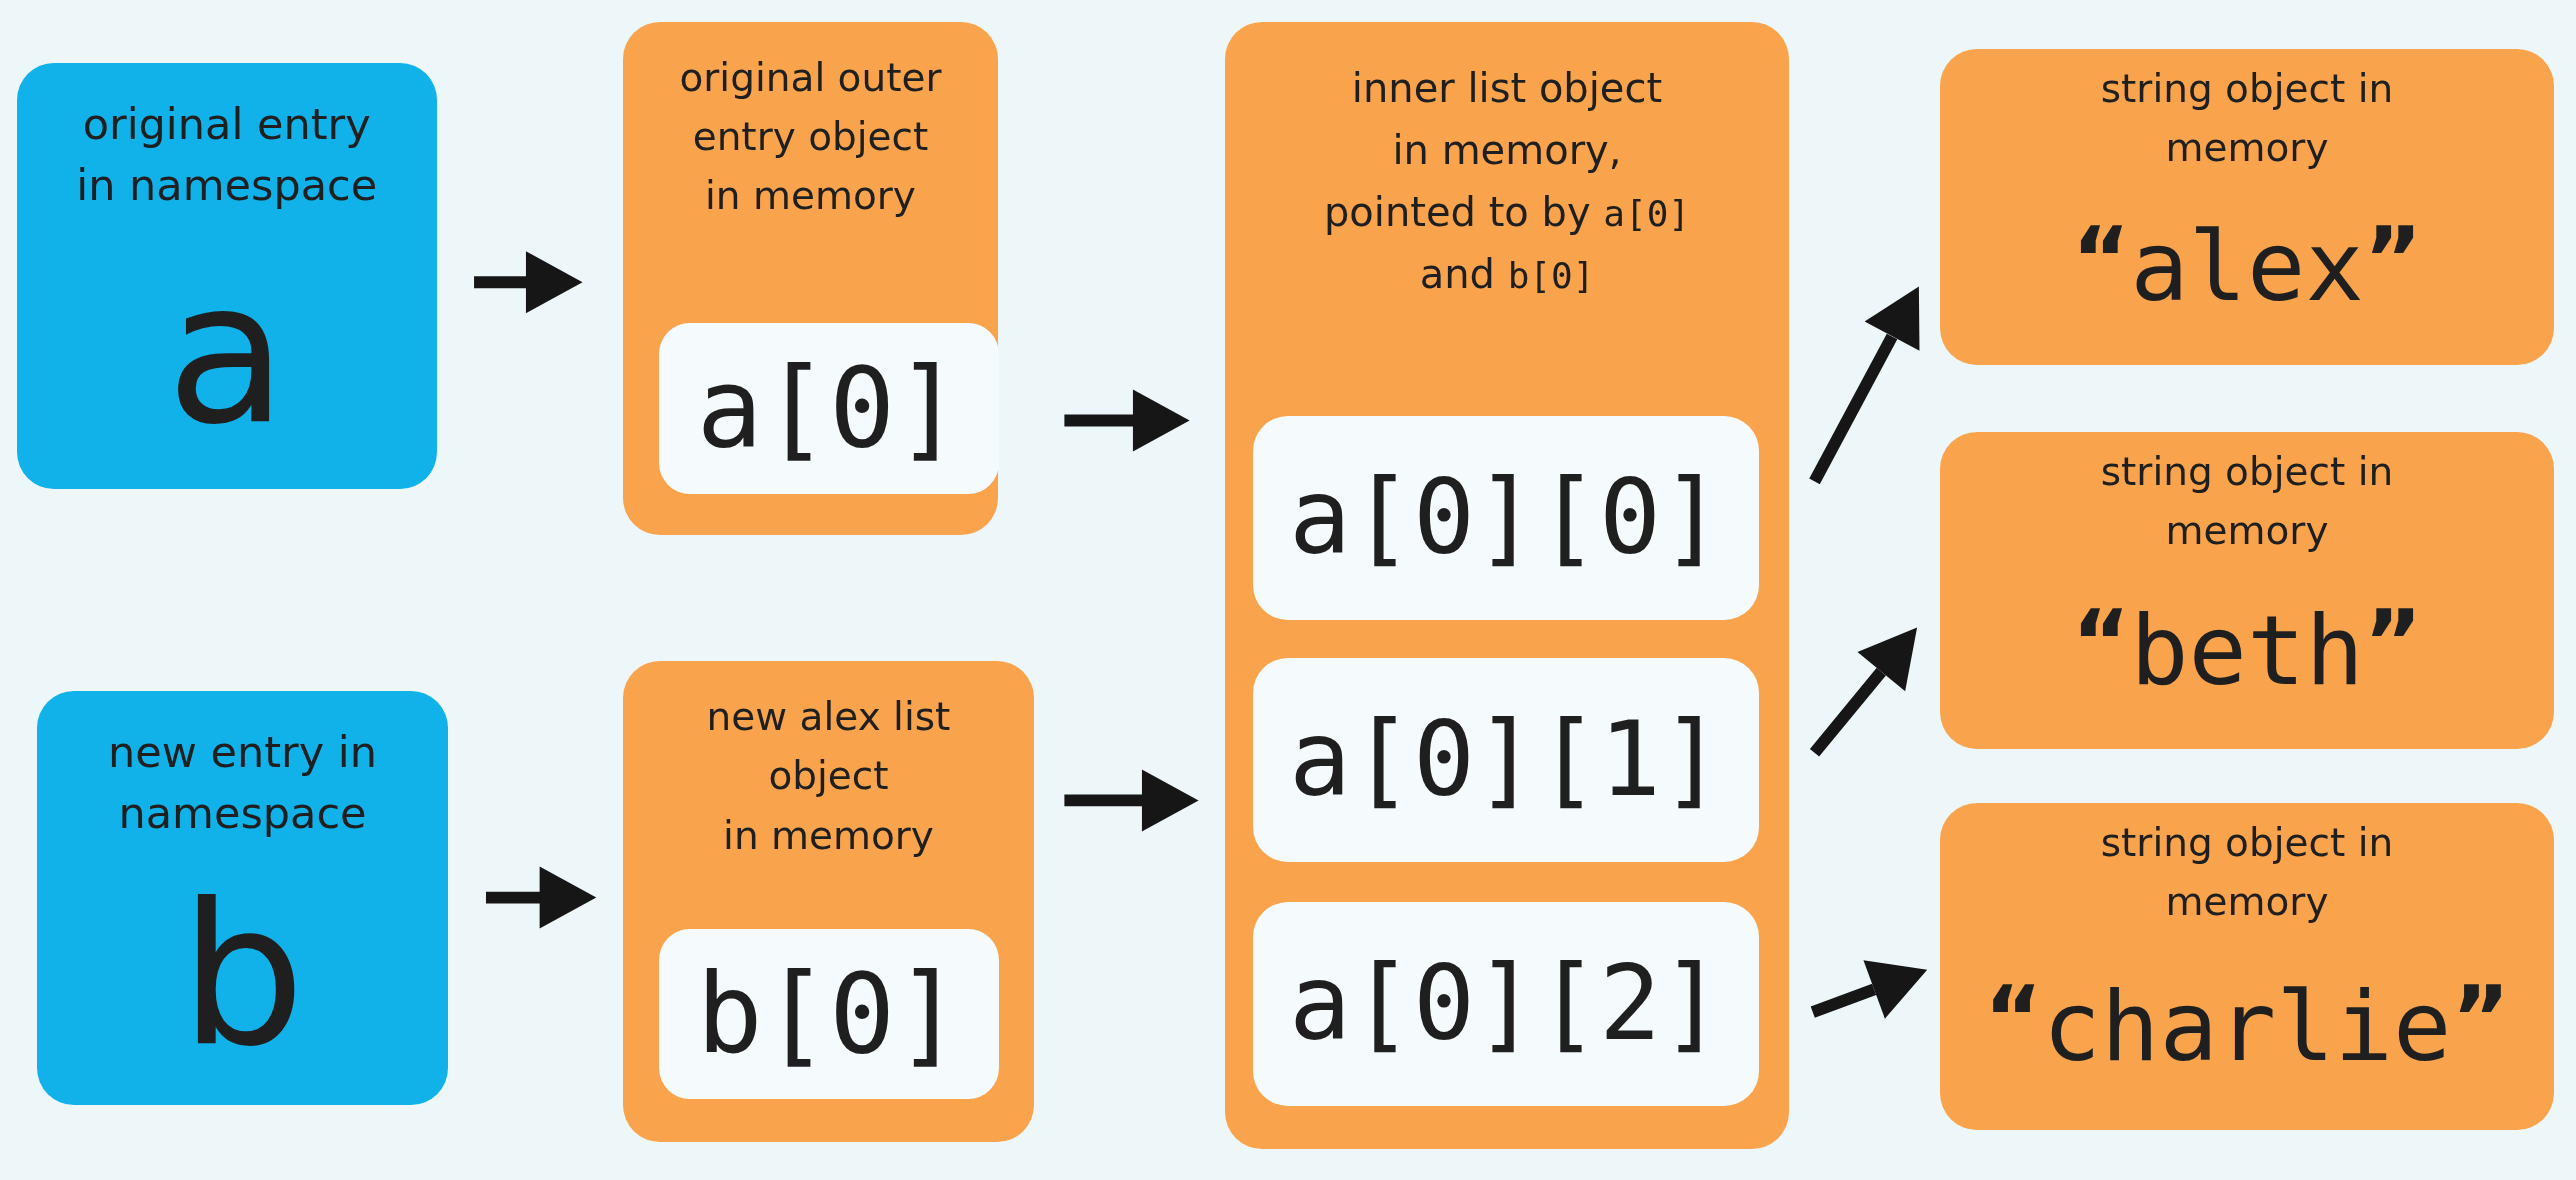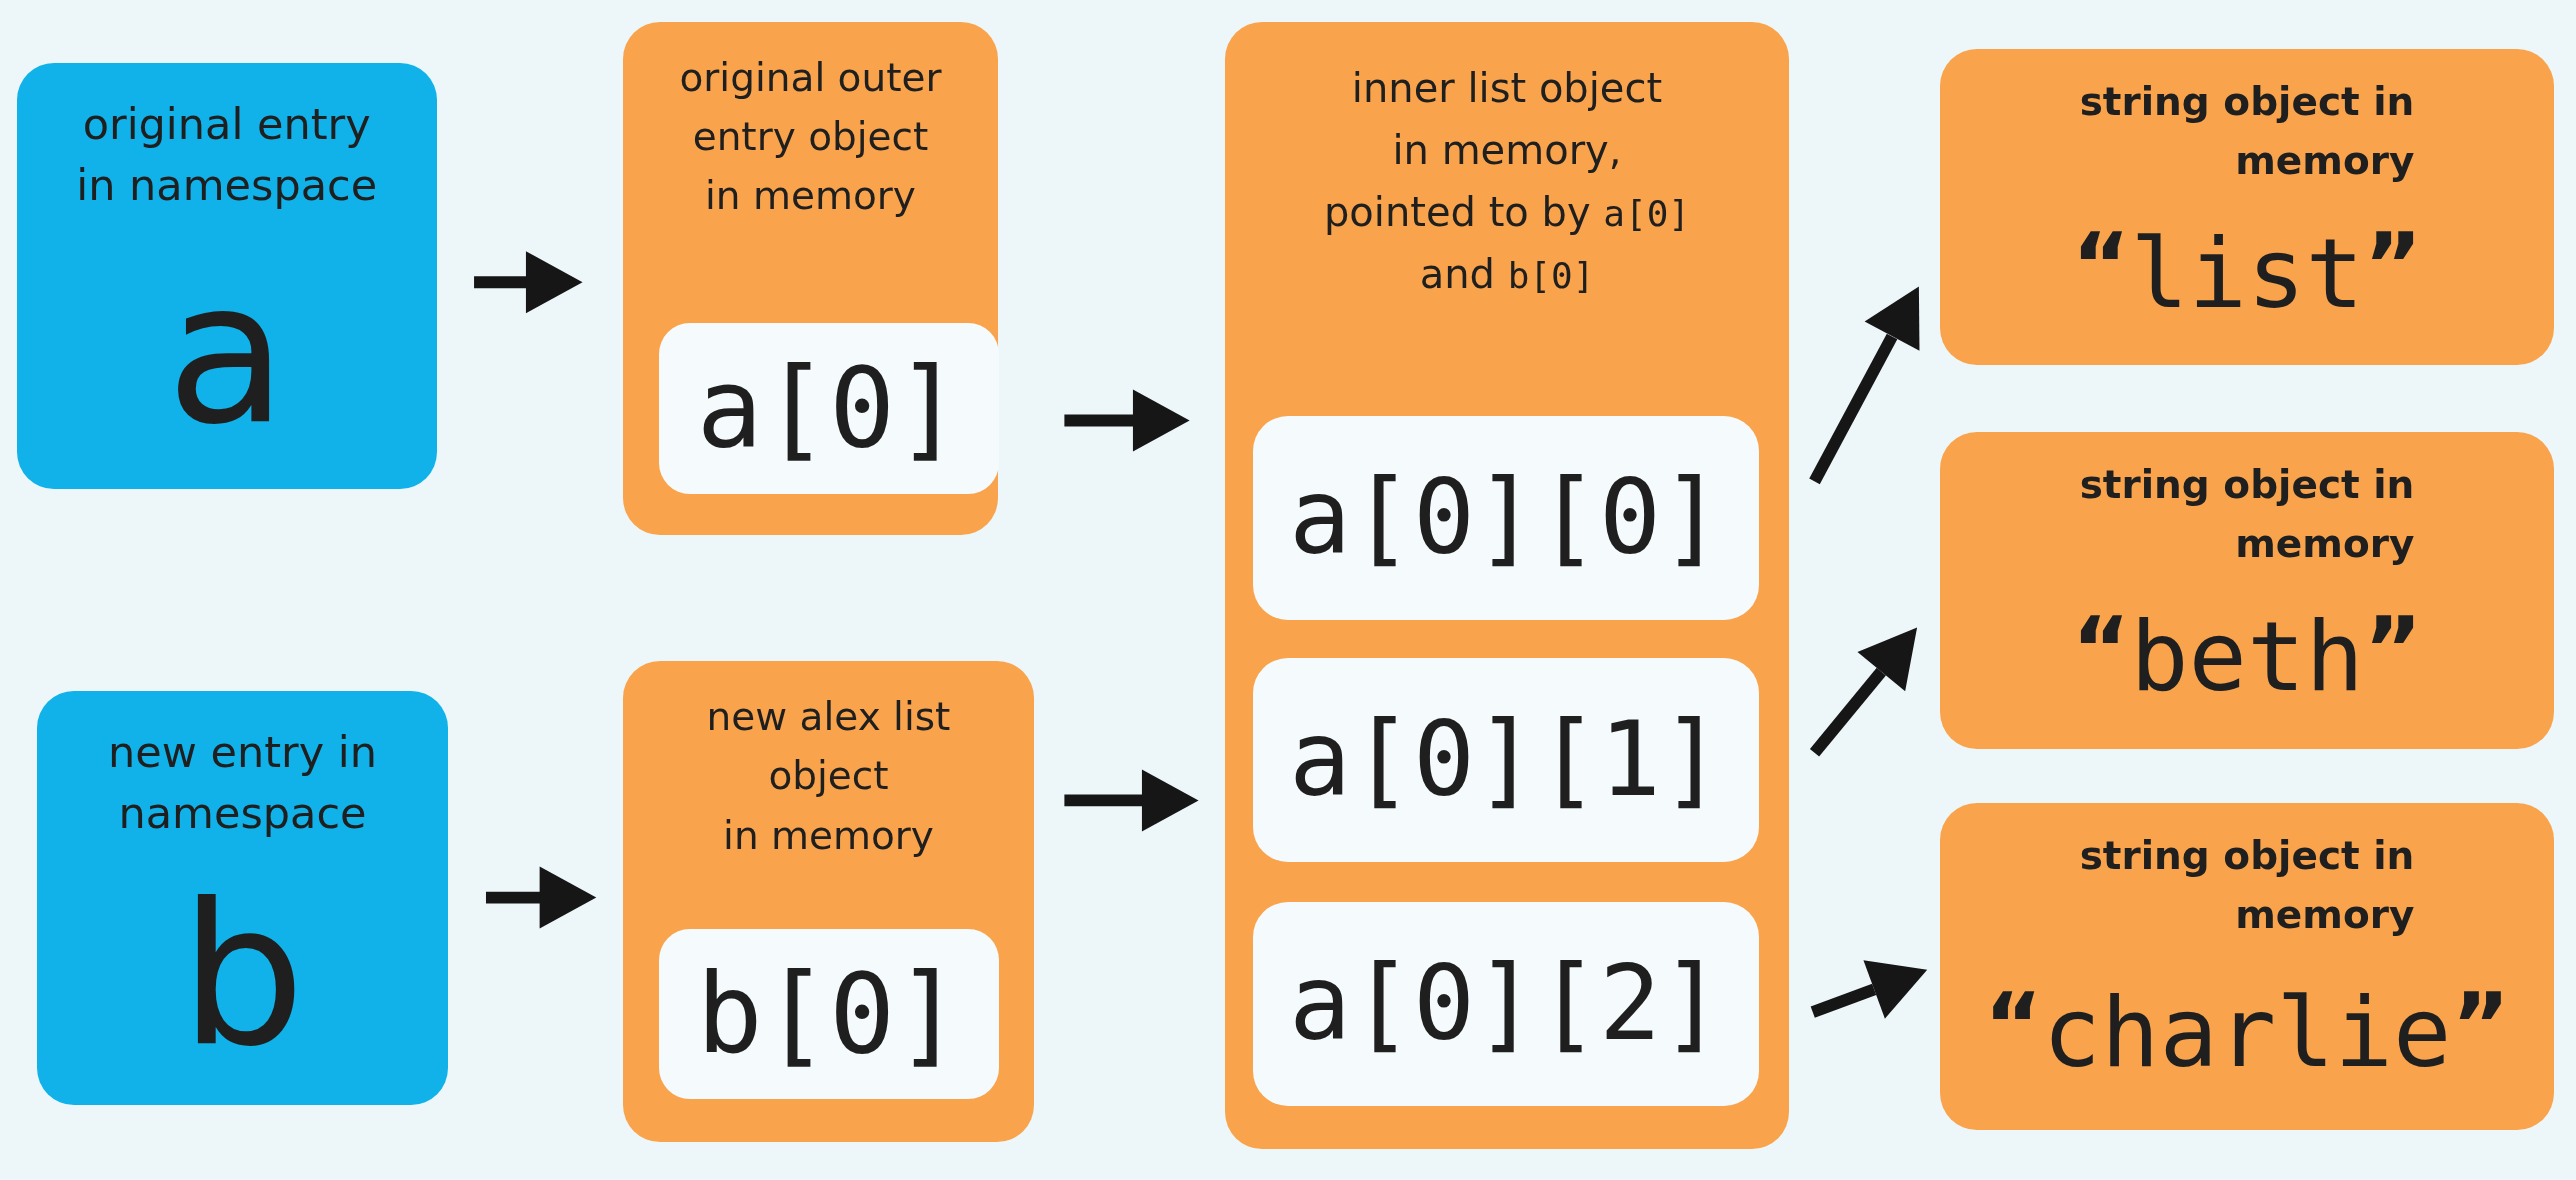--- a/index.html
+++ b/index.html
@@ -30,21 +30,21 @@
   
   .outer-label{font-size:39px;line-height:1.52;text-align:center;margin-top:26px;font-weight:500;}
   .code-lg{font-size:110px;line-height:1;}
 
   
   .inner-header{font-size:40px;line-height:1.55;text-align:center;margin-top:35px;font-weight:500;}
   .inner-header .hmono{font-family:"DejaVu Sans Mono","Liberation Mono",monospace;font-size:36px;}
   .slot-code{font-size:103px;line-height:1;}
 
   
-  .str-label{font-size:39px;line-height:1.5;text-align:right;margin-top:24px;font-weight:700;}
+  .str-label{font-size:39px;line-height:1.5;text-align:center;margin-top:11px;font-weight:400;}
   .str-value-wrap{flex:1;display:flex;align-items:center;justify-content:center;width:100%;margin-top:-8.3px;}
   .str-value{font-size:97px;line-height:1;}
   .q{font-family:"DejaVu Sans","Liberation Sans",sans-serif;font-weight:700;font-size:89px;position:relative;top:-8.3px;}
 
   #box-ns-a      {left:16.7px;  top:63px;  width:420px;  height:426px;}
   #box-outer-a   {left:623px;top:21.5px;   width:375px;  height:513px;}
   #box-inner     {left:1225px;top:21.5px;   width:564px;  height:1127px;}
   #box-str-alex  {left:1940px;top:49px;   width:614px; height:316px;}
   #box-str-beth  {left:1940px;top:432px;  width:614px; height:317px;}
   #box-str-charlie{left:1940px;top:803px;width:614px; height:327px;}
@@ -123,21 +123,21 @@
   </div>
 </div>
 
 <div class="box orange" id="box-str-alex">
   <div class="str-label">
     <div>string object in</div>
     <div>memory</div>
   </div>
   <div class="str-value-wrap">
     <span class="q">“</span>
-      <span class="mono str-value">list</span>
+      <span class="mono str-value">alex</span>
       <span class="q">”</span>
   </div>
 </div>
 
 <div class="box orange" id="box-str-beth">
   <div class="str-label">
     <div>string object in</div>
     <div>memory</div>
   </div>
   <div class="str-value-wrap">

